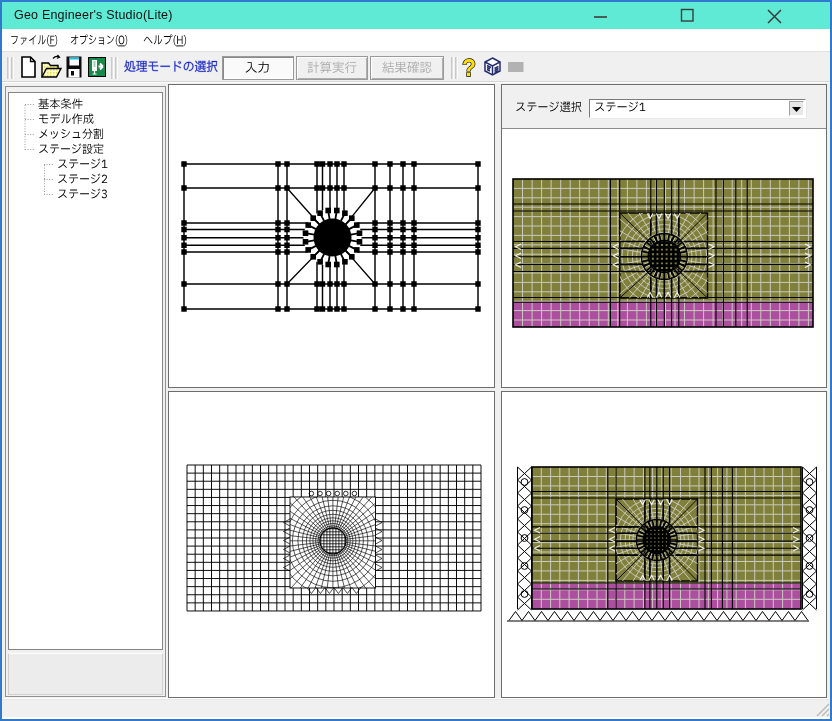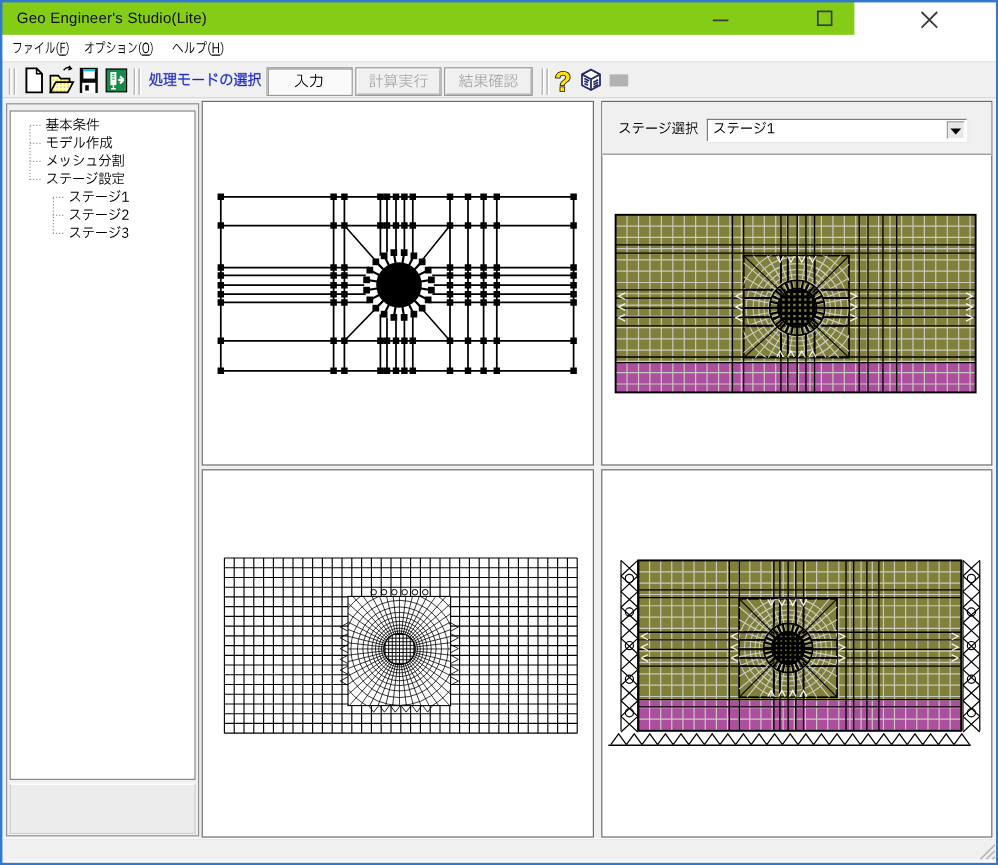--- a/index.html
+++ b/index.html
@@ -5,21 +5,21 @@
 .abs{position:absolute}
 #win{position:relative;width:832px;height:721px;background:#fff}
 .bord{position:absolute;background:#3079cd;z-index:50}
 #toolbar{position:absolute;left:0;top:51px;width:832px;height:31px;background:#f0f0f0;border-top:1px solid #e2e2e2;border-bottom:1px solid #d5d5d5}
 #main{position:absolute;left:0;top:83px;width:832px;height:615px;background:#f0f0f0}
 .vp{position:absolute;background:#fff;border:1px solid #6d6d6d}
 .btn{position:absolute;background:#f0f0f0;border:1px solid #9a9a9a;box-shadow:inset 1px 1px 0 #fdfdfd, inset -1px -1px 0 #b0b0b0}
 svg{display:block}
 </style></head><body>
 <div id="win">
-<div class="abs" style="left:0;top:0;width:712px;height:29px;background:#84cc16">
+<div class="abs" style="left:0;top:0;width:832px;height:29px;background:#5eead4">
       <div class="abs" style="left:14px;top:8px;font-size:12.5px;color:#101010;letter-spacing:0.2px">Geo Engineer's Studio(Lite)</div>
       <svg class="abs" style="left:580px;top:0" width="248" height="29" xmlns="http://www.w3.org/2000/svg">
         <path d="M14 17h13" stroke="#3c3c3c" stroke-width="1.6"></path>
         <rect x="101.5" y="9.5" width="11.5" height="11.5" fill="none" stroke="#3c3c3c" stroke-width="1.4"></rect>
         <path d="M188 10l13 13m0-13l-13 13" stroke="#3c3c3c" stroke-width="1.5"></path>
       </svg>
     </div>
     <svg class="abs" style="left:0;top:29px" width="400" height="22" xmlns="http://www.w3.org/2000/svg">
       <g transform="translate(10,5) scale(0.7890,1)">
         <path d="M1.5 1.9H9.6Q9.5 4.2 8.9 5.8Q8.3 7.5 7.0 8.6Q5.7 9.7 3.6 10.2L3.2 9.4Q5.1 8.9 6.2 8.0Q7.4 7.1 8.0 5.8Q8.5 4.5 8.7 2.7H1.5Z M17.6 6.9Q18.5 6.5 19.2 5.9Q19.8 5.3 20.1 4.6H13.6V3.8H20.9V4.5Q20.6 5.4 19.9 6.2Q19.1 7.0 18.1 7.6ZM14.0 10.1Q15.0 9.8 15.5 9.3Q16.1 8.9 16.3 8.4Q16.6 7.8 16.6 7.0V5.5H17.3V7.0Q17.3 8.4 16.7 9.3Q16.0 10.2 14.4 10.8Z M33.0 1.8Q31.6 3.2 29.7 4.4V10.5H28.9V4.9Q26.9 6.2 24.5 7.0L24.1 6.2Q26.5 5.4 28.7 4.1Q30.8 2.8 32.4 1.2Z M45.2 5.6Q44.7 7.3 43.7 8.5Q42.7 9.7 41.4 10.2H40.7V1.2H41.5V9.3Q43.5 8.2 44.5 5.2ZM37.8 1.3H38.6V4.8Q38.6 6.8 38.0 8.1Q37.3 9.4 36.0 10.4L35.5 9.8Q36.7 8.9 37.2 7.8Q37.8 6.6 37.8 4.8Z M49.2 0.9H50.1Q49.4 1.5 48.9 2.3Q48.4 3.1 48.1 4.1Q47.9 5.0 47.9 5.8V6.9Q47.9 7.7 48.1 8.7Q48.4 9.6 48.9 10.4Q49.4 11.2 50.1 11.8H49.2Q48.6 11.3 48.1 10.4Q47.6 9.6 47.3 8.6Q47.0 7.5 47.0 6.4Q47.0 5.2 47.3 4.2Q47.6 3.1 48.1 2.3Q48.6 1.4 49.2 0.9Z M52.2 6.3V10.1H51.2V1.7H56.2V2.5H52.2V5.4H55.8V6.3Z M57.6 11.8H56.8Q57.4 11.2 57.9 10.4Q58.4 9.6 58.7 8.7Q59.0 7.7 59.0 6.9V5.8Q59.0 5.0 58.7 4.1Q58.4 3.1 57.9 2.3Q57.4 1.5 56.8 0.9H57.6Q58.3 1.4 58.8 2.3Q59.2 3.1 59.5 4.2Q59.8 5.2 59.8 6.4Q59.8 7.5 59.5 8.6Q59.2 9.6 58.8 10.4Q58.3 11.3 57.6 11.8Z" fill="#000"></path>

